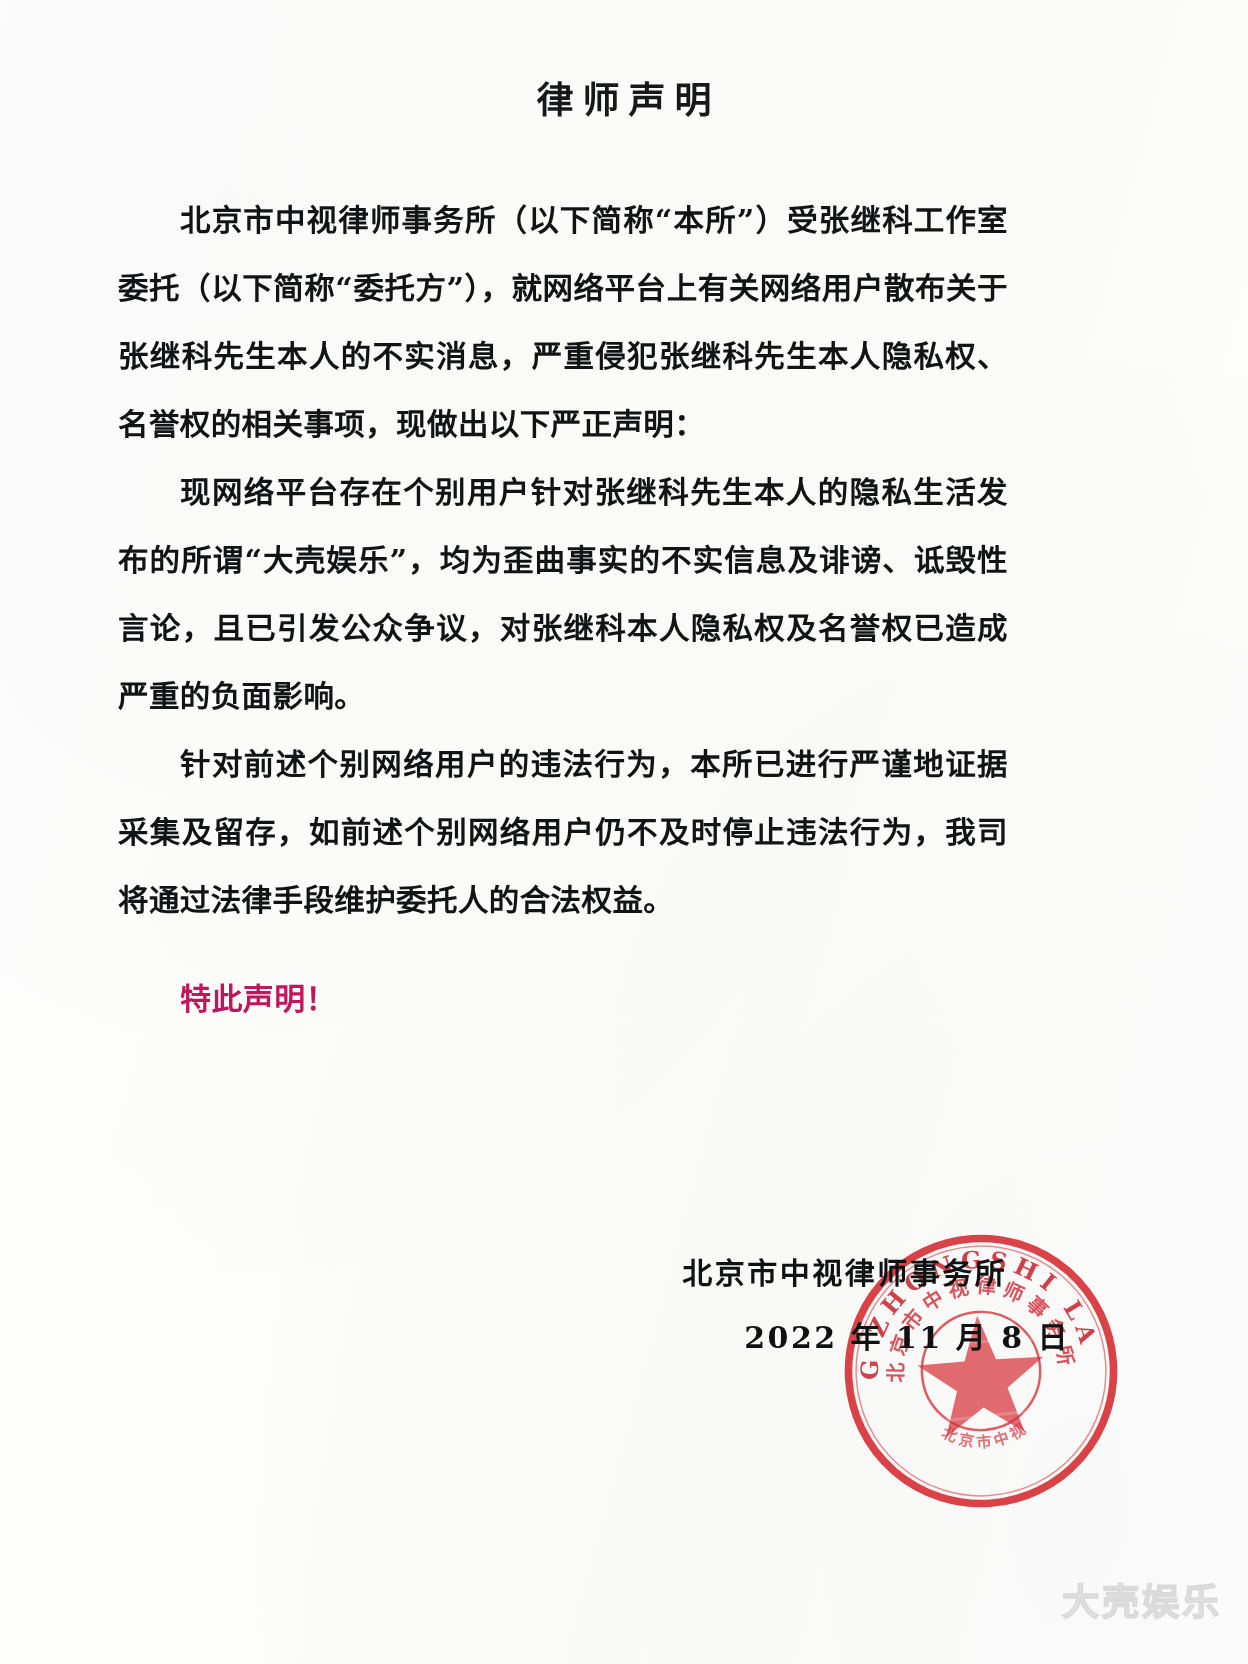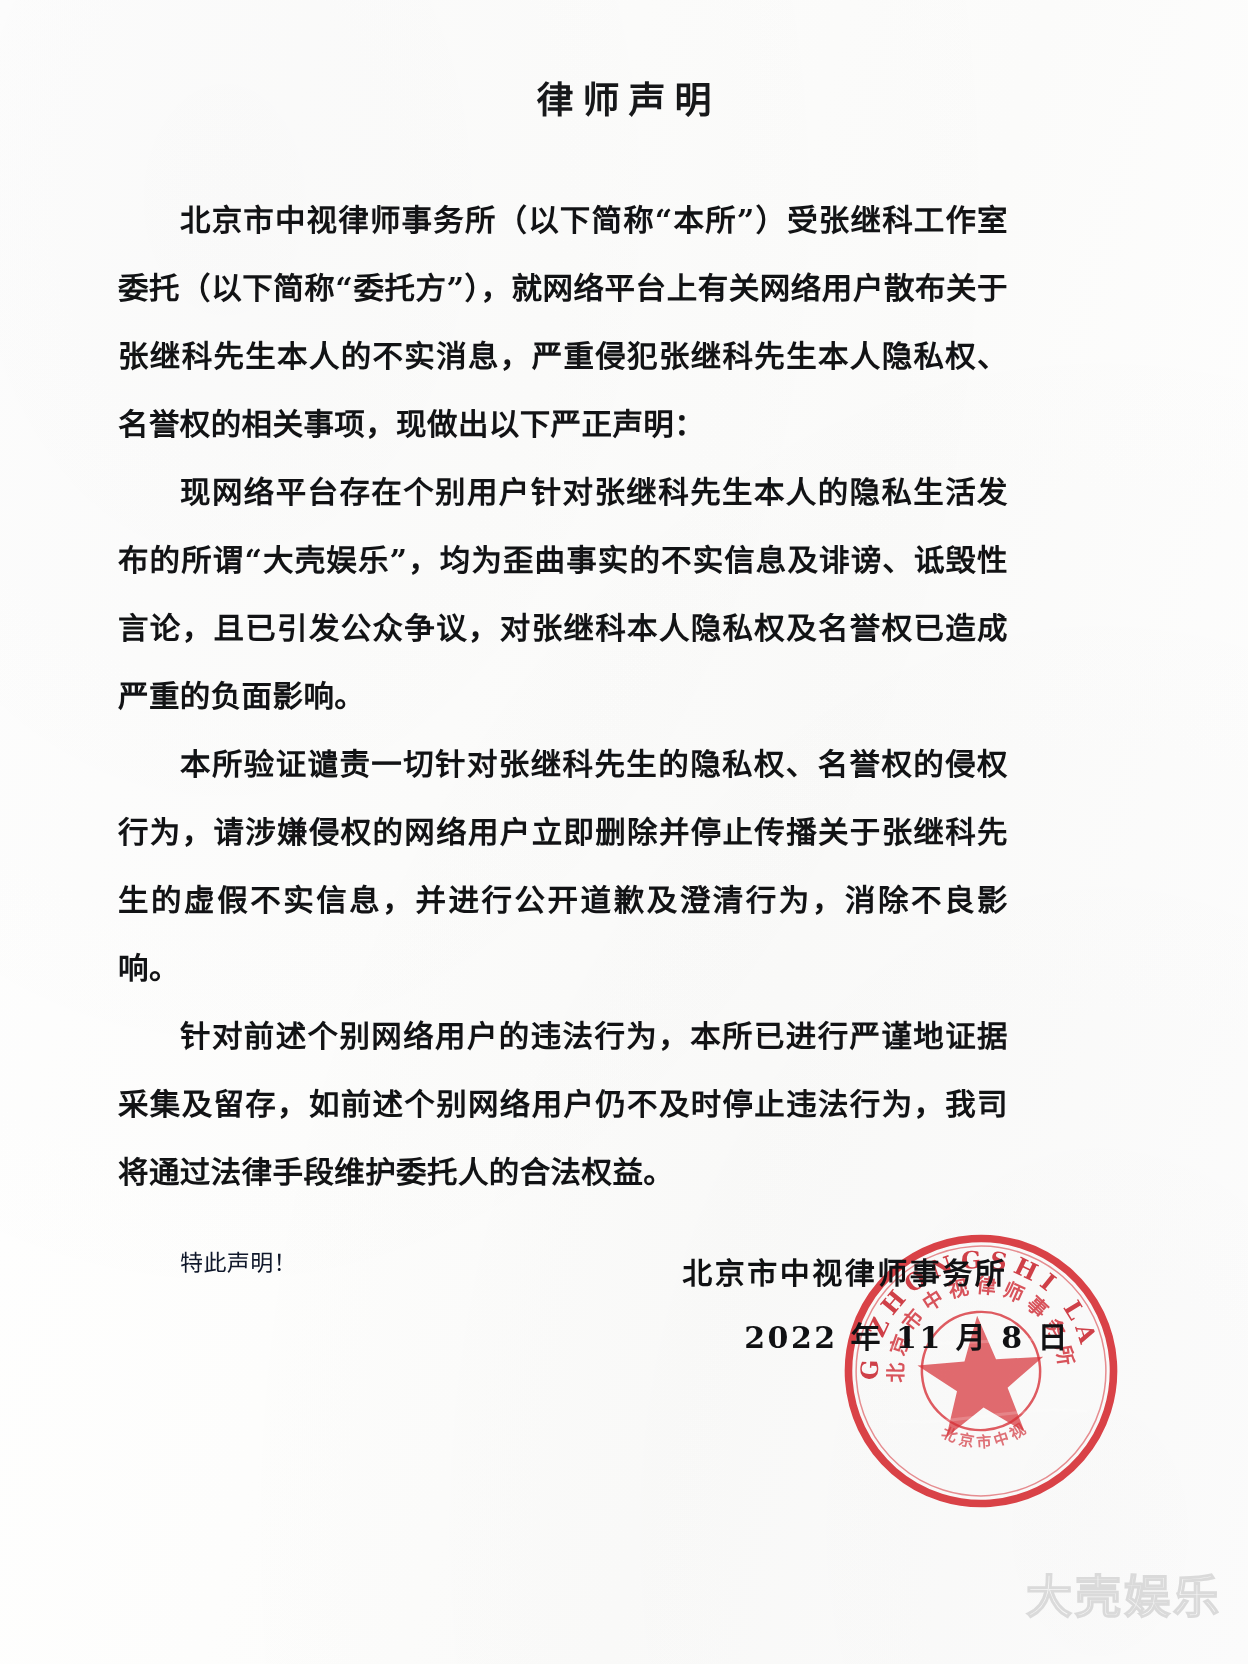--- a/index.html
+++ b/index.html
@@ -67,27 +67,27 @@
     text-align: justify;
     text-justify: inter-ideograph;
     text-indent: 62px;
     letter-spacing: 0.4px;
     margin: 0 10px 0 0;
     font-family: "DejaVu Serif", "Liberation Serif", serif;
     font-weight: 600;
   }
 
   .closing {
-    font-size: 23px;
+    font-size: 31px;
     line-height: 68px;
-    color: #0f172a;
+    color: #be185d;
     text-indent: 62px;
     letter-spacing: 0.4px;
     font-family: "DejaVu Serif", "Liberation Serif", serif;
-    font-weight: 400;
+    font-weight: 700;
   }
 
   .signature-block {
     position: absolute;
     right: 178px;
     top: 1242px;
     text-align: left;
     z-index: 3;
   }
   .sign-org {
@@ -122,21 +122,21 @@
     transform: rotate(-4deg);
     pointer-events: none;
   }
   .seal svg { display:block; width:100%; height:100%; }
 
   
   .watermark {
     position: absolute;
     right: 26px;
     bottom: 38px;
-    font-size: 46px;
+    font-size: 37px;
     letter-spacing: 3px;
     font-weight: 700;
     color: rgba(255,255,255,0.0);
     -webkit-text-stroke: 1.4px rgba(216,216,216,0.95);
     font-family: "DejaVu Sans", "Liberation Sans", sans-serif;
     z-index: 4;
     user-select: none;
   }
 </style>
 </head>
@@ -144,21 +144,20 @@
 
 <div class="page"></div>
 
 <div class="doc">
 
   <div class="doc-title">律师声明</div>
 
   <div class="body-block">
     <p class="para">北京市中视律师事务所（以下简称“本所”）受张继科工作室委托（以下简称“委托方”），就网络平台上有关网络用户散布关于张继科先生本人的不实消息，严重侵犯张继科先生本人隐私权、名誉权的相关事项，现做出以下严正声明：</p>
     <p class="para">现网络平台存在个别用户针对张继科先生本人的隐私生活发布的所谓“大壳娱乐”，均为歪曲事实的不实信息及诽谤、诋毁性言论，且已引发公众争议，对张继科本人隐私权及名誉权已造成严重的负面影响。</p>
-    <p class="para">本所验证谴责一切针对张继科先生的隐私权、名誉权的侵权行为，请涉嫌侵权的网络用户立即删除并停止传播关于张继科先生的虚假不实信息，并进行公开道歉及澄清行为，消除不良影响。</p>
     <p class="para">针对前述个别网络用户的违法行为，本所已进行严谨地证据采集及留存，如前述个别网络用户仍不及时停止违法行为，我司将通过法律手段维护委托人的合法权益。</p>
     <p class="closing">特此声明！</p>
   </div>
 
   <div class="signature-block">
     <div class="sign-org">北京市中视律师事务所</div>
     <div class="sign-date">2022 年 11 月 8 日</div>
   </div>
 
   <div class="seal">

